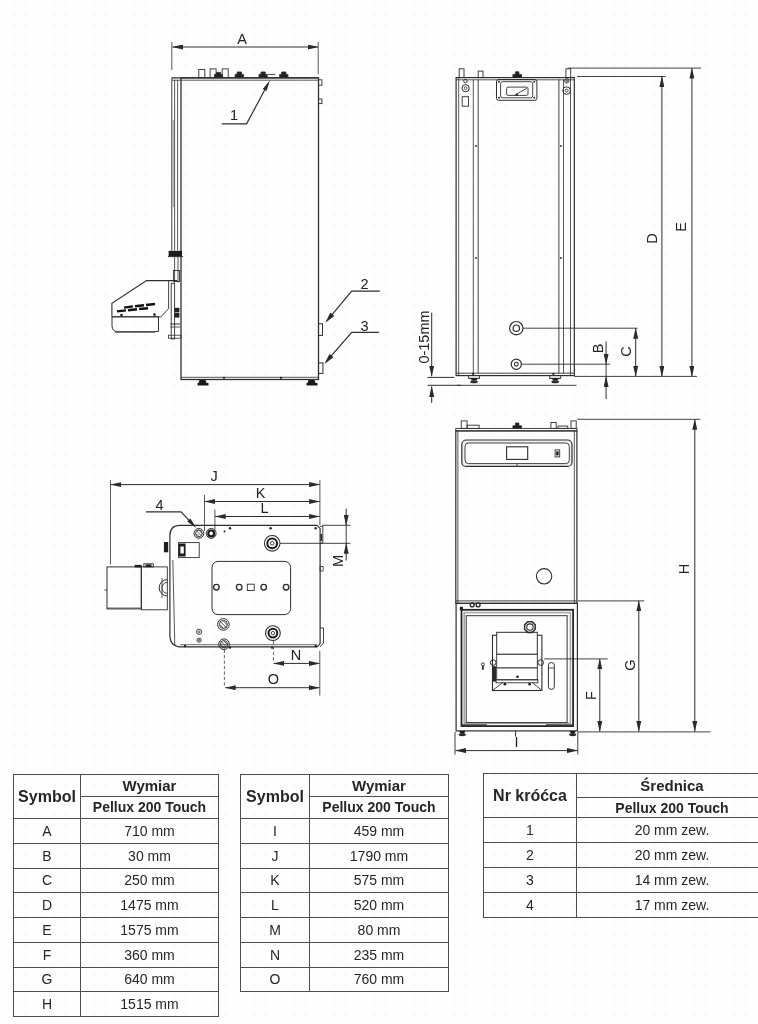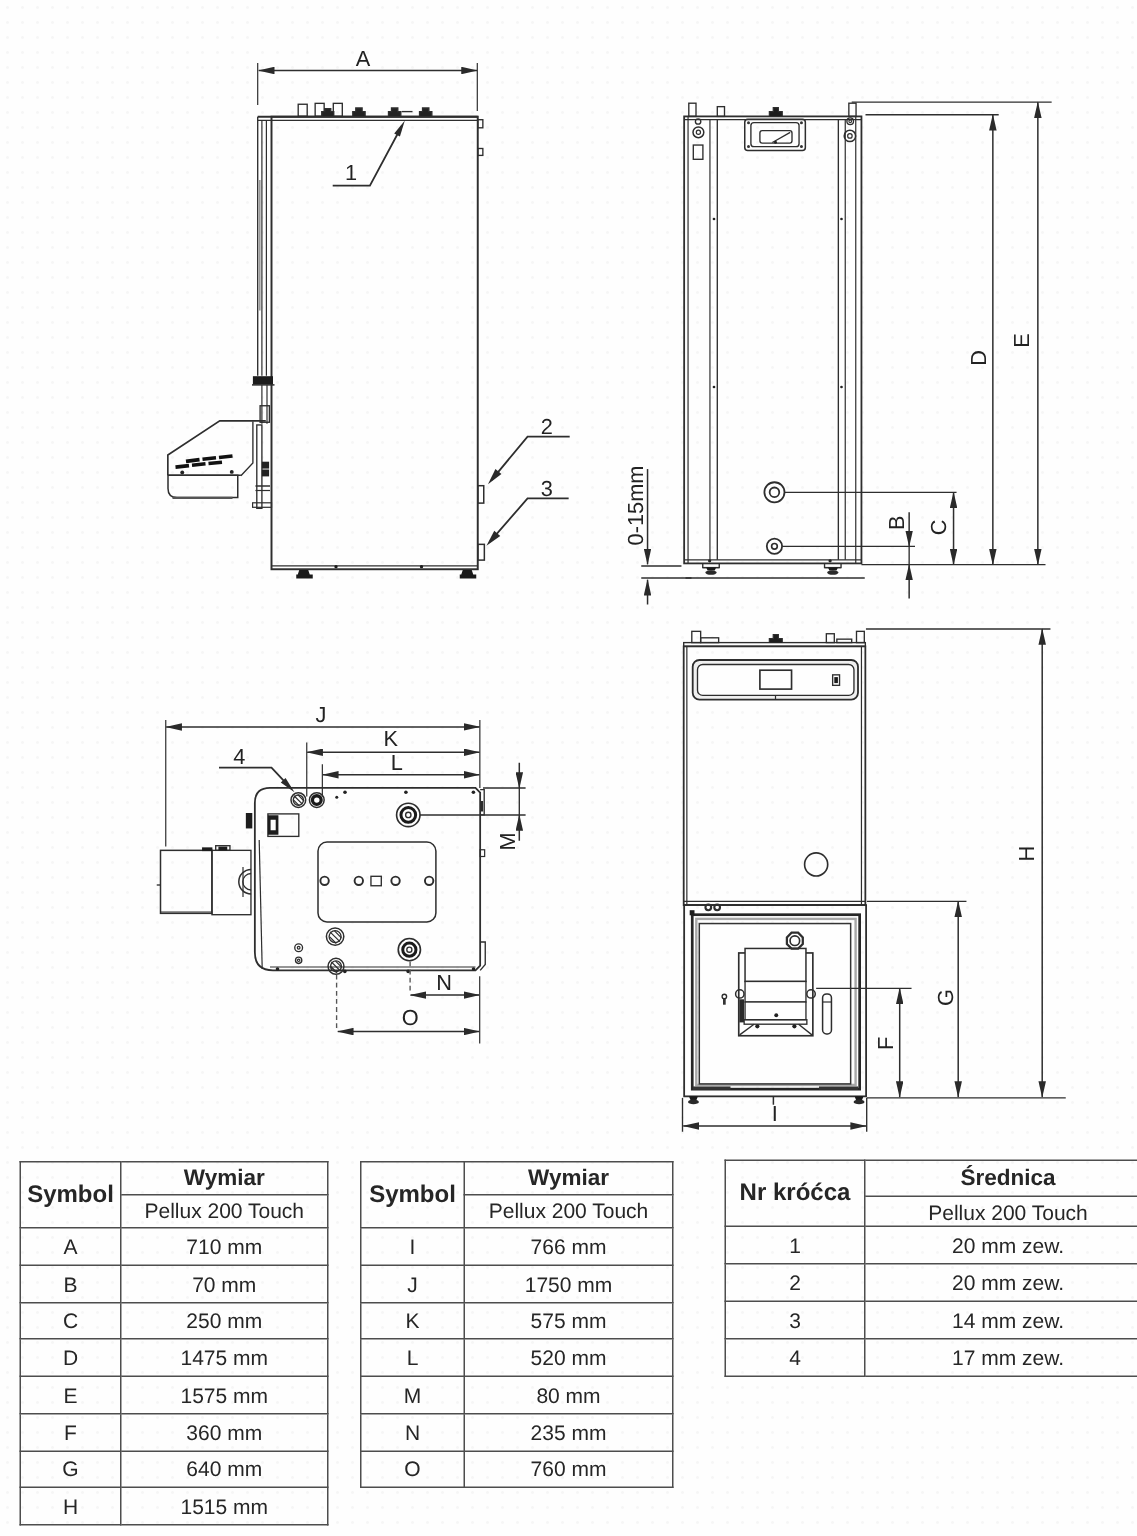--- a/index.html
+++ b/index.html
@@ -2,21 +2,21 @@
 <html><head>
 <meta charset="utf-8">
 <style>
 html,body{margin:0;padding:0;background:#ffffff;}
 body{width:758px;height:1024px;font-family:"Liberation Sans",sans-serif;}
 #page{position:relative;width:758px;height:1024px;overflow:hidden;background:#fefefe;filter:grayscale(1);background-image:radial-gradient(circle,rgba(110,110,110,0.055) 0.7px,rgba(0,0,0,0) 1.1px);background-size:10px 10px;}
 #dwg{position:absolute;left:0;top:0;}
 table.tbl{position:absolute;border-collapse:collapse;table-layout:fixed;color:#262626;}
 table.tbl td,table.tbl th{border:1px solid #4d4d4d;text-align:center;vertical-align:middle;padding:0;overflow:hidden;}
 .h1{font-size:16px;font-weight:bold;}
-.h2{font-size:14px;font-weight:normal;}
+.h2{font-size:14px;font-weight:bold;}
 .d{font-size:14px;font-weight:normal;}
 </style>
 </head>
 <body>
 <div id="page">
 <svg id="dwg" width="758" height="1024" viewBox="0 0 758 1024">
 <defs>
 <marker id="ar" viewBox="0 0 11 5" refX="10.5" refY="2.5" markerWidth="11" markerHeight="5" orient="auto-start-reverse">
           <path d="M0,0 L11,2.5 L0,5 z" fill="#2a2a2a"></path>
         </marker>
@@ -540,21 +540,21 @@
         </tr>
 <tr style="height:22.5px;">
           <th class="h2">Pellux 200 Touch</th>
         </tr>
 <tr style="height:24.75px;">
           <td class="d">A</td>
           <td class="d">710 mm</td>
         </tr>
 <tr style="height:24.75px;">
           <td class="d">B</td>
-          <td class="d">70 mm</td>
+          <td class="d">30 mm</td>
         </tr>
 <tr style="height:24.75px;">
           <td class="d">C</td>
           <td class="d">250 mm</td>
         </tr>
 <tr style="height:24.75px;">
           <td class="d">D</td>
           <td class="d">1475 mm</td>
         </tr>
 <tr style="height:24.75px;">
@@ -584,25 +584,25 @@
 <tbody>
         <tr style="height:21.5px;">
           <th class="h1" rowspan="2">Symbol</th>
           <th class="h1" style="font-size:15px;">Wymiar</th>
         </tr>
 <tr style="height:22.5px;">
           <th class="h2">Pellux 200 Touch</th>
         </tr>
 <tr style="height:24.75px;">
           <td class="d">I</td>
-          <td class="d">766 mm</td>
+          <td class="d">459 mm</td>
         </tr>
 <tr style="height:24.75px;">
           <td class="d">J</td>
-          <td class="d">1750 mm</td>
+          <td class="d">1790 mm</td>
         </tr>
 <tr style="height:24.75px;">
           <td class="d">K</td>
           <td class="d">575 mm</td>
         </tr>
 <tr style="height:24.75px;">
           <td class="d">L</td>
           <td class="d">520 mm</td>
         </tr>
 <tr style="height:24.75px;">

